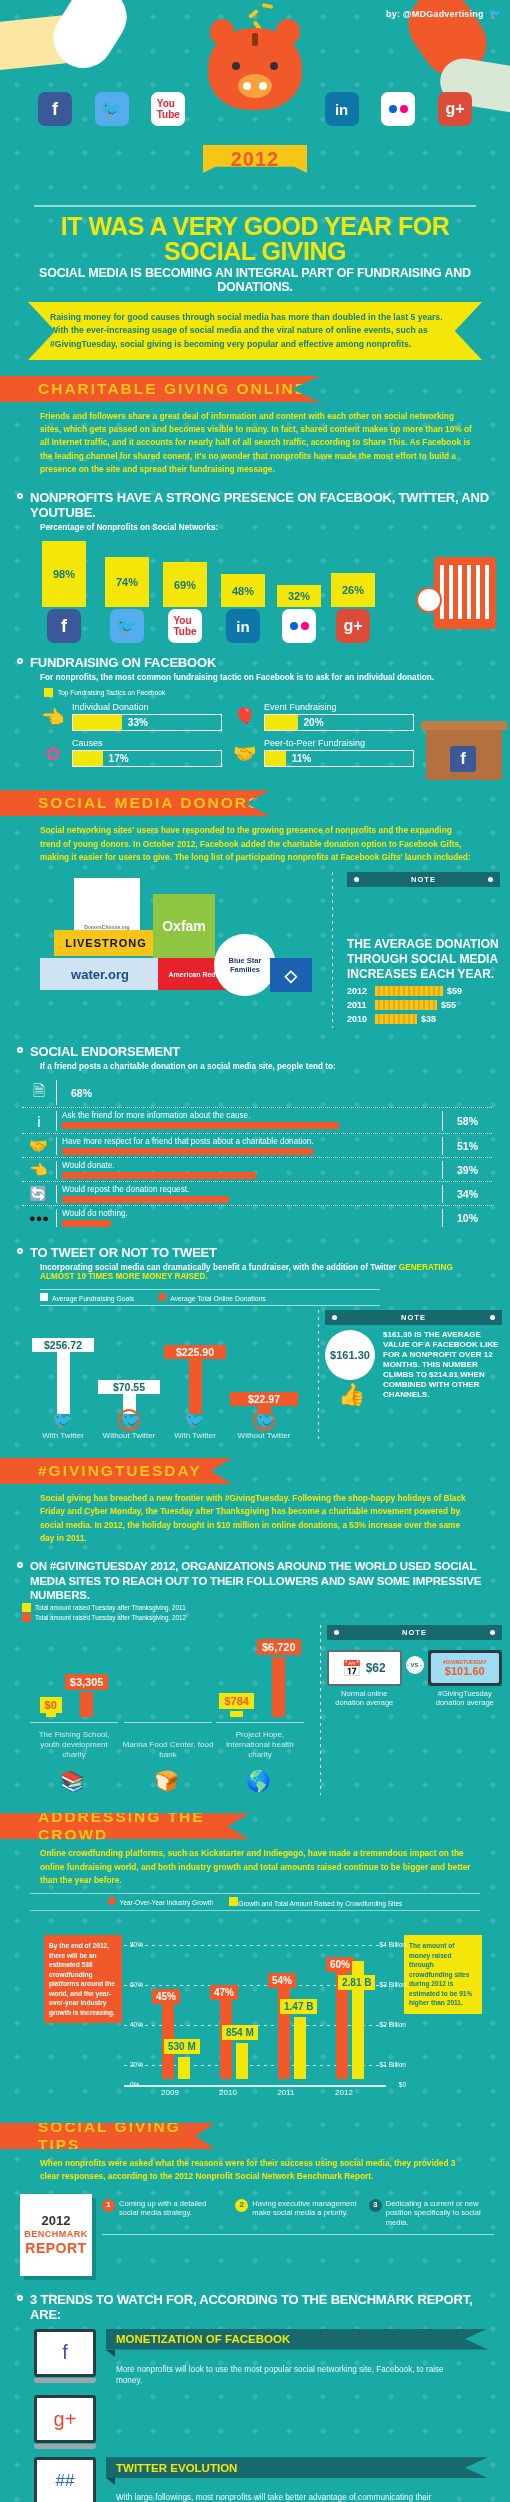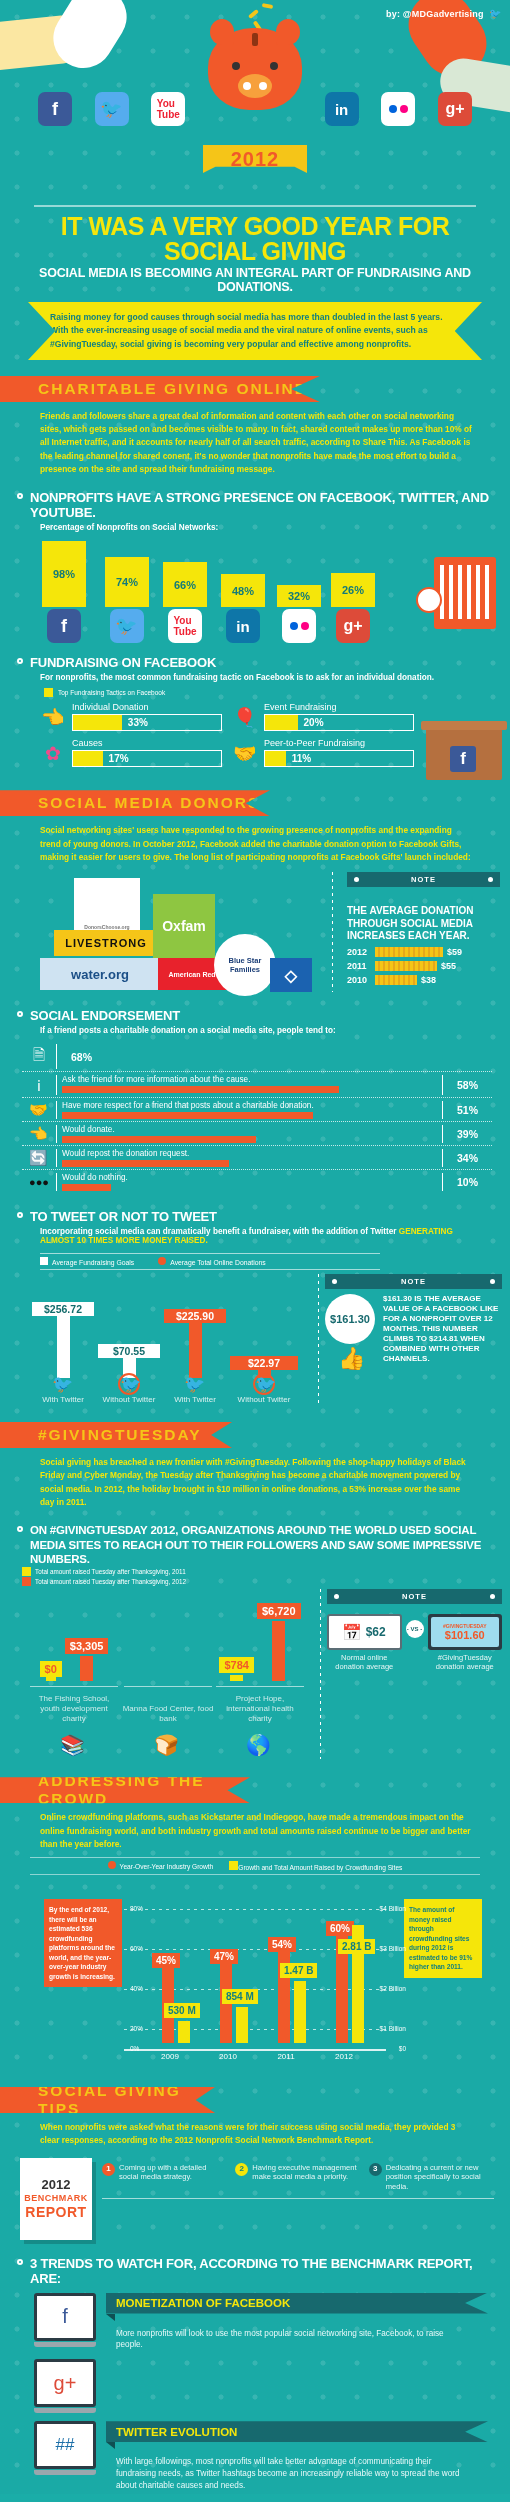--- a/index.html
+++ b/index.html
@@ -122,21 +122,21 @@
   .lg.wo{left:22px;top:86px;width:120px;height:32px;background:#cfe3f2;color:#1b4f87;font-size:13px;}
   .lg.rc{left:140px;top:86px;width:90px;height:32px;background:#e8222c;color:#fff;font-size:7px;}
   .lg.bs{left:196px;top:62px;width:62px;height:62px;border-radius:50%;background:#fff;color:#1b3e77;font-size:7.5px;}
   .lg.cf{left:252px;top:86px;width:42px;height:34px;background:#1b62b0;color:#fff;font-size:16px;}
   .dashline{width:1px;background:repeating-linear-gradient(180deg,#fff 0 3px,transparent 3px 7px);margin:0 6px;}
   .notebox{flex:1;}
   .notehdr{background:#17696e;height:15px;display:flex;align-items:center;justify-content:center;
      font-size:7.5px;font-weight:bold;letter-spacing:1px;color:#fff;position:relative;}
   .notehdr .dot{position:absolute;width:5px;height:5px;border-radius:50%;background:#fff;}
   .notehdr .dot.l{left:7px;} .notehdr .dot.r{right:7px;}
-  .notetxt{font-size:10px;font-weight:bold;line-height:1.25;padding:18px 0 4px;color:#fff;}
+  .notetxt{font-size:12px;font-weight:bold;line-height:1.25;padding:6px 0 4px;color:#fff;margin-top:44px;}
   .yearrow{display:flex;align-items:center;gap:4px;margin-bottom:4px;font-size:9px;font-weight:bold;}
   .yearrow .yr{width:24px;color:#fff;}
   .yearrow .bar{height:10px;background:repeating-linear-gradient(90deg,#f5c518 0 3px,#e8a81a 3px 5px);}
   .yearrow .amt{color:#fff;font-size:9px;}
 
   
   .endwrap{padding:4px 18px 4px 22px;position:relative;}
   .endrow{display:flex;align-items:stretch;border-bottom:1px dotted rgba(255,255,255,.75);
       padding:3px 0 2px;}
   .endicon{width:34px;flex:none;display:flex;align-items:center;justify-content:center;font-size:15px;}
@@ -298,21 +298,21 @@
       </div>
 
     <div class="netcol" style="left:105px;">
         <div class="netbar" style="height:50px">74%</div>
       </div>
     <div class="neticon" style="left:105px;">
         <div class="sico tw">🐦</div>
       </div>
 
     <div class="netcol" style="left:163px;">
-        <div class="netbar" style="height:45px">66%</div>
+        <div class="netbar" style="height:45px">69%</div>
       </div>
     <div class="neticon" style="left:163px;">
         <div class="sico yt">You<br>Tube</div>
       </div>
 
     <div class="netcol" style="left:221px;">
         <div class="netbar" style="height:33px">48%</div>
       </div>
     <div class="neticon" style="left:221px;">
         <div class="sico li">in</div>
@@ -745,21 +745,21 @@
   </div>
 
   <div class="trend">
     <div class="laptop">
       <div class="scr" style="color:#3b5998">f</div>
         <div class="base"></div>
     </div>
     <div class="trendbody">
       <div class="trendbanner">MONETIZATION OF FACEBOOK</div>
       <div class="trendtail"></div>
-      <div class="trendtxt">More nonprofits will look to use the most popular social networking site, Facebook, to raise people.</div>
+      <div class="trendtxt">More nonprofits will look to use the most popular social networking site, Facebook, to raise money.</div>
     </div>
   </div>
 
   <div class="trend">
     <div class="laptop">
       <div class="scr" style="color:#dd4b39">g+</div>
         <div class="base"></div>
     </div>
   </div>
 

